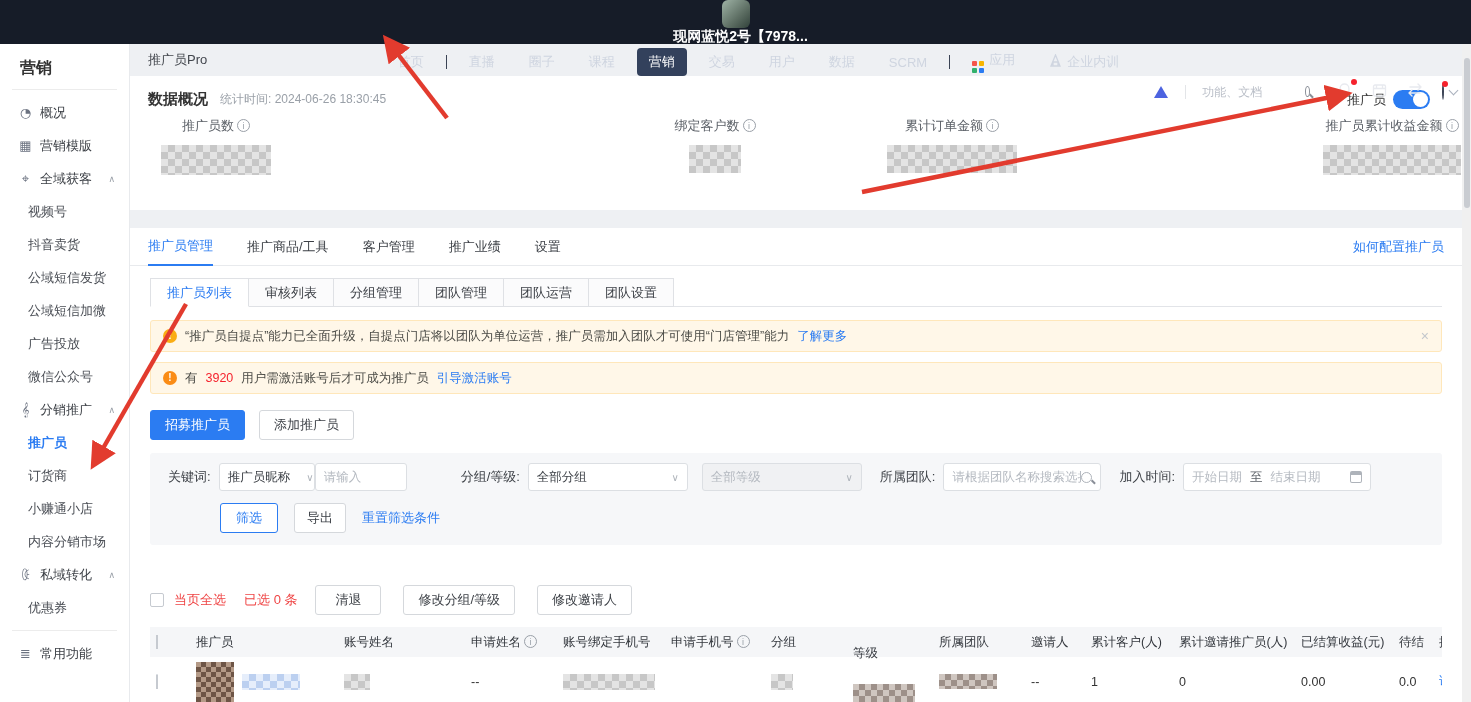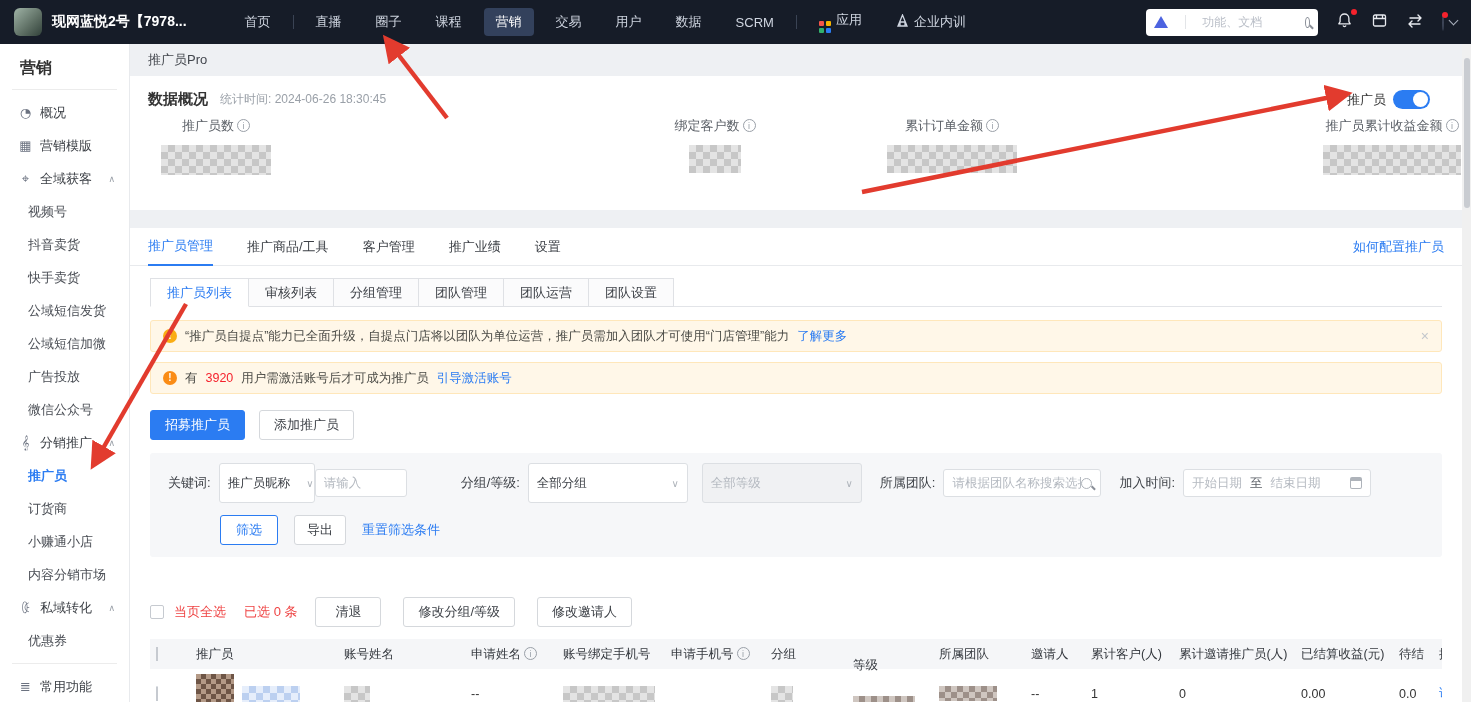--- a/index.html
+++ b/index.html
@@ -1,20 +1,20 @@
 <!DOCTYPE html>
 <html><head>
 <meta charset="utf-8">
 <style>
   * { margin:0; padding:0; box-sizing:border-box; }
   html,body { width:1471px; height:702px; overflow:hidden; }
   body { font-family:"Liberation Sans","DejaVu Sans",sans-serif; font-size:13px; color:#333; background:#eef0f3; position:relative; }
 
   
-  .topnav { position:absolute; top:0; left:0; width:1471px; height:44px; background:#161c28; display:flex; align-items:center; padding:0 14px; z-index:5; }
+  .topnav { position:absolute; top:0; left:0; width:1471px; height:44px; background:#161c28; display:flex; align-items:center; padding:0 14px; z-index:5;flex-direction:column; }
   .logo { width:28px; height:28px; border-radius:6px; background:linear-gradient(135deg,#9fb3a6,#5d6e63 60%,#31413a); flex:0 0 auto; }
   .store-name { color:#fff; font-weight:bold; font-size:14px; margin-left:10px; white-space:nowrap; }
   .nav-items { display:flex; align-items:center; margin-left:46px; gap:10px; }
   .nav-item { color:#cfd5e0; padding:5px 12px; border-radius:4px; cursor:pointer; white-space:nowrap; }
   .nav-item.active { background:#33415c; color:#fff; }
   .nav-sep { width:1px; height:14px; background:#3a4354; }
   .nav-icon { display:inline-block; vertical-align:-1px; margin-right:5px; }
   .dots4 { display:inline-grid; grid-template-columns:5px 5px; grid-gap:2px; vertical-align:-2px; margin-right:5px;}
   .dots4 i { width:5px; height:5px; border-radius:1px; display:block; }
   .topnav-right { margin-left:auto; display:flex; align-items:center; gap:18px; }
@@ -98,21 +98,21 @@
 
   .actions { margin-top:16px; display:flex; gap:14px; }
   .btn { height:30px; padding:0 14px; border-radius:3px; border:1px solid #d5d8dc; background:#fff; cursor:pointer; font-size:13px; color:#3b3f45; line-height:28px; white-space:nowrap; }
   .btn.primary { background:#2b7cf2; border-color:#2b7cf2; color:#fff; }
   .btn.outline-blue { border-color:#2b7cf2; color:#2b7cf2; }
 
   .filter-panel { margin-top:13px; background:#f6f7f9; border-radius:3px; padding:10px 14px 12px 14px; }
   .f-row { display:flex; align-items:center; flex-wrap:nowrap; }
   .f-label { color:#3b3f45; margin:0 8px 0 18px; white-space:nowrap; }
   .f-label:first-child { margin-left:4px; }
-  .sel { height:40px; background:#fff; border:1px solid #dcdfe3; border-radius:3px; display:flex; align-items:center; padding:0 8px; gap:16px; cursor:pointer; color:#3b3f45; font-size:12.5px; white-space:nowrap; }
+  .sel { height:28px; background:#fff; border:1px solid #dcdfe3; border-radius:3px; display:flex; align-items:center; padding:0 8px; gap:16px; cursor:pointer; color:#3b3f45; font-size:12.5px; white-space:nowrap; }
   .sel .dn { color:#aeb3ba; font-size:10px; margin-left:auto; }
   .sel.disabled { background:#f0f1f3; color:#b4b9c0; }
   .f-input { height:28px; background:#fff; border:1px solid #dcdfe3; border-radius:3px; padding:0 8px; font-size:12.5px; color:#333; outline:none; }
   .f-input::placeholder { color:#b4b9c0; }
   .team-box { width:158px; display:flex; align-items:center; background:#fff; border:1px solid #dcdfe3; border-radius:3px; height:28px; padding:0 8px; }
   .team-box input { border:none; outline:none; flex:1; font-size:12.5px; min-width:0; background:transparent; }
   .team-box input::placeholder { color:#b4b9c0; }
   .date-box { width:188px; height:28px; background:#fff; border:1px solid #dcdfe3; border-radius:3px; display:flex; align-items:center; padding:0 8px; gap:8px; font-size:12.5px; color:#b4b9c0; }
   .date-box .to { color:#5a5f66; }
   .cal-ic { margin-left:auto; width:12px; height:12px; border:1.4px solid #aeb3ba; border-top-width:4px; border-radius:2px; }
@@ -218,23 +218,20 @@
   <div class="sb-item">
       <span class="ic">⌖</span>
       <span>全域获客</span>
       <span class="chev">∧</span>
     </div>
   <div class="sb-item sb-sub">
       <span>视频号</span>
     </div>
   <div class="sb-item sb-sub">
       <span>抖音卖货</span>
-    </div>
-  <div class="sb-item sb-sub">
-      <span>快手卖货</span>
     </div>
   <div class="sb-item sb-sub">
       <span>公域短信发货</span>
     </div>
   <div class="sb-item sb-sub">
       <span>公域短信加微</span>
     </div>
   <div class="sb-item sb-sub">
       <span>广告投放</span>
     </div>

